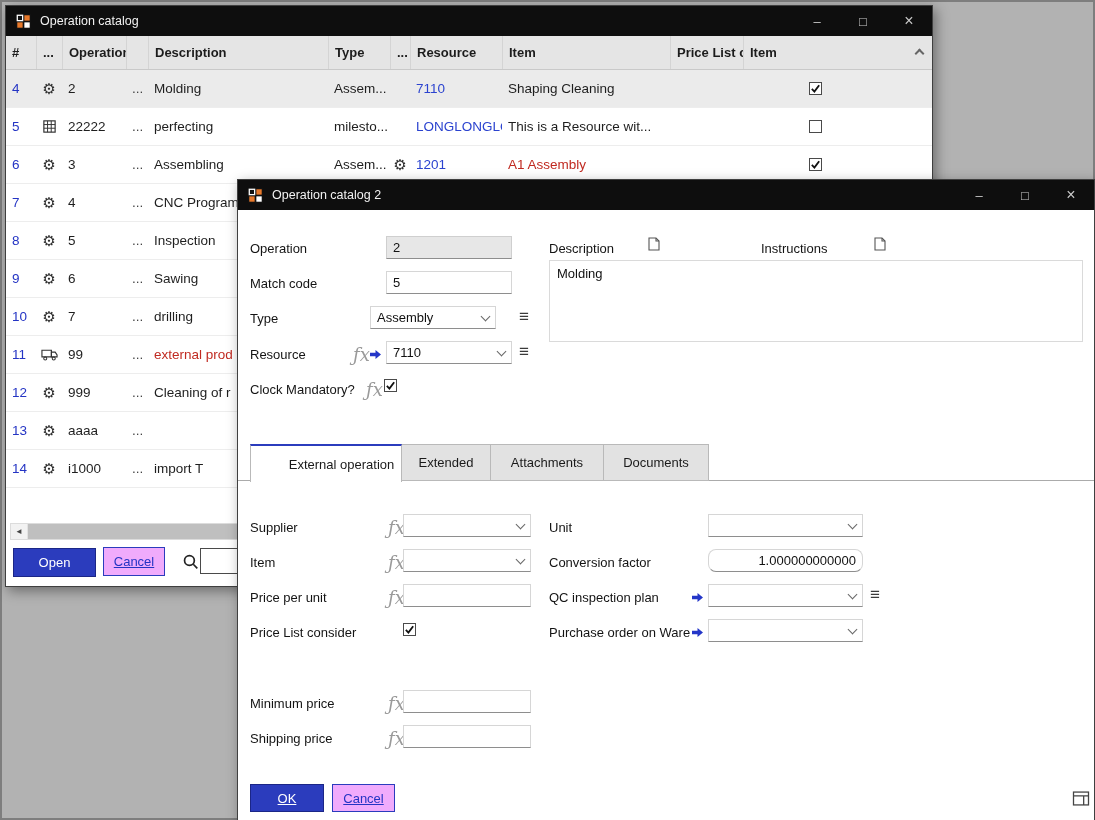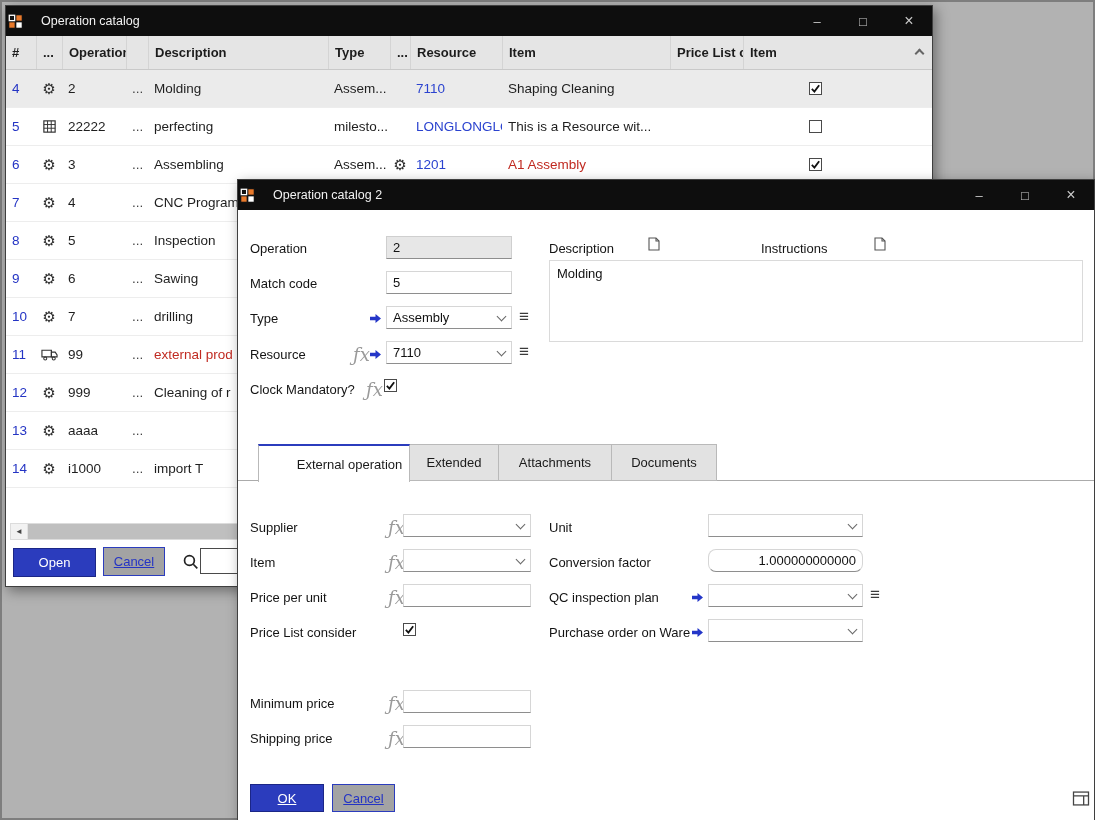--- a/index.html
+++ b/index.html
@@ -4,21 +4,21 @@
 <style>
   *{margin:0;padding:0;box-sizing:border-box;}
   html,body{width:1095px;height:820px;}
   body{font-family:"Liberation Sans",sans-serif;background:#b2b2b2;position:relative;overflow:hidden;}
   .screen{position:absolute;inset:0;border:2px solid #7e7e7e;background:#b2b2b2;}
 
   .window{position:absolute;background:#fff;border:1px solid #3f3f3f;box-shadow:3px 4px 12px rgba(0,0,0,.4);}
   #win-catalog{left:3px;top:3px;width:928px;height:582px;z-index:1;}
   #win-dialog{left:235px;top:177px;width:858px;height:643px;z-index:10;}
 
-  .titlebar{height:30px;background:#0e0e0e;color:#fff;display:flex;align-items:center;padding-left:2px;gap:18px;}
+  .titlebar{height:30px;background:#0e0e0e;color:#fff;display:flex;align-items:center;padding-left:10px;gap:9px;}
   .t-title{font-size:12.5px;color:#f2f2f2;}
   .win-controls{margin-left:auto;display:flex;height:30px;}
   .win-btn{width:46px;height:30px;display:flex;align-items:center;justify-content:center;color:#c9c9c9;font-size:13px;cursor:default;}
   .win-btn.close{font-size:16px;}
   .app-logo{width:15px;height:15px;display:inline-flex;flex:none;}
 
   
   .tbl{--cols:30px 26px 64px 22px 180px 62px 20px 92px 168px 73px 145px 44px;}
   .thead{display:grid;grid-template-columns:var(--cols);height:34px;background:#e5e5e5;border-bottom:1px solid #c9c9c9;}
   .hc{display:flex;align-items:center;padding:0 6px;font-size:13px;font-weight:700;color:#1c1c1c;border-left:1px solid #d4d4d4;overflow:hidden;white-space:nowrap;}
@@ -37,42 +37,42 @@
   .cbcell{display:flex;justify-content:center;padding:0;}
 
   .hscroll{position:absolute;left:4px;top:517px;width:918px;height:17px;background:#f2f2f2;border:1px solid #dcdcdc;display:flex;align-items:center;}
   .hs-btn{width:17px;height:15px;display:flex;align-items:center;justify-content:center;font-size:8px;color:#444;border-right:1px solid #e2e2e2;}
   .hs-thumb{width:280px;height:15px;background:#bfbfbf;}
   .vscroll-up{position:absolute;right:6px;top:38px;width:14px;height:14px;display:flex;align-items:center;justify-content:center;}
   .chev-up{width:7px;height:7px;border-left:2px solid #666;border-top:2px solid #666;transform:rotate(45deg);margin-top:4px;}
 
   .btn-primary{position:absolute;background:#2b3cbd;color:#fff;border:1px solid #1b2687;font-size:13px;display:flex;align-items:center;justify-content:center;}
   .btn-primary .lbl{color:#fff;}
-  .btn-secondary{position:absolute;background:#a3a3a3;color:#2434c4;border:1px solid #2b3cbd;font-size:13px;display:flex;align-items:center;justify-content:center;text-decoration:underline;}
+  .btn-secondary{position:absolute;background:#f0abfc;color:#2434c4;border:1px solid #2b3cbd;font-size:13px;display:flex;align-items:center;justify-content:center;text-decoration:underline;}
   #btn-ok{text-decoration:underline;}
   .search-ico{position:absolute;width:17px;height:17px;}
   .search-input{position:absolute;background:#fff;border:1px solid #4a4a4a;}
 
   
   .fld-label{position:absolute;font-size:13px;color:#141414;white-space:nowrap;}
   .clip{overflow:hidden;}
   .ctl{position:absolute;height:23px;background:#fff;border:1px solid #d6d6d6;border-bottom:1px solid #8e8e8e;font-size:13px;color:#111;display:flex;align-items:center;padding:0 6px;}
   .ctl.readonly{background:#e7e7e7;border-color:#cfcfcf;border-bottom-color:#8e8e8e;}
   .ctl.right{justify-content:flex-end;border-radius:8px;}
   .ctl .val{overflow:hidden;white-space:nowrap;flex:1;}
   .ctl.right .val{flex:none;}
   .ctl .chev{width:7px;height:7px;border-right:1.6px solid #676767;border-bottom:1.6px solid #676767;transform:rotate(45deg);flex:none;margin-left:auto;margin-top:-3px;}
   .fx{position:absolute;font-style:italic;color:#9a9a9a;font-size:18px;font-family:"DejaVu Serif",serif;line-height:1;}
   .barrow{position:absolute;width:13px;height:11px;}
   .hamb{position:absolute;font-size:17px;color:#3a3a3a;line-height:1;}
   .docico{position:absolute;width:12px;height:14px;}
   .txtarea{position:absolute;background:#fff;border:1px solid #dadada;font-size:13px;color:#111;padding:5px 7px;}
   .tabs{position:absolute;left:12px;top:264px;display:flex;z-index:5;}
   .tab{height:37px;background:#e2e2e2;border:1px solid #b9b9b9;display:flex;align-items:center;justify-content:center;font-size:13px;color:#1a1a1a;margin-left:-1px;}
-  .tab:first-child{margin-left:8px;padding-left:31px;}
+  .tab:first-child{margin-left:0;padding-left:31px;}
   .tab.active{background:#fff;border-top:2px solid #2b3cbd;border-bottom:none;height:38px;z-index:6;}
   .divider{position:absolute;left:0;top:300px;width:100%;border-top:1px solid #ababab;z-index:1;}
   .cb.abs{position:absolute;}
   .corner-ico{position:absolute;width:18px;height:15px;}
 </style>
 </head>
 <body>
 
 <div class="screen">
 
@@ -372,21 +372,21 @@
 
     <span class="fld-label" style="left:12px;top:96px;">Match code</span>
     <div class="ctl" style="left:148px;top:91px;width:126px;">
         <span class="val">5</span>
       </div>
 
     <span class="fld-label" style="left:12px;top:131px;">Type</span>
     <span class="barrow" style="left:131px;top:130px;"><svg viewBox="0 0 14 12" width="13" height="11">
           <path d="M1 4h6V1l6 5-6 5V8H1z" fill="#2436c8"></path>
         </svg></span>
-    <div class="ctl" style="left:148px;top:126px;width:126px;justify-content:flex-end;">
+    <div class="ctl" style="left:132px;top:126px;width:126px;justify-content:flex-end;">
         <span class="val">Assembly</span>
         <span class="chev"></span>
       </div>
     <span class="hamb" style="left:281px;top:128px;">≡</span>
 
     <span class="fld-label" style="left:12px;top:167px;">Resource</span>
     <span class="fx" style="left:115px;top:166px;">ƒx</span>
     <span class="barrow" style="left:131px;top:166px;"><svg viewBox="0 0 14 12" width="13" height="11">
           <path d="M1 4h6V1l6 5-6 5V8H1z" fill="#2436c8"></path>
         </svg></span>

